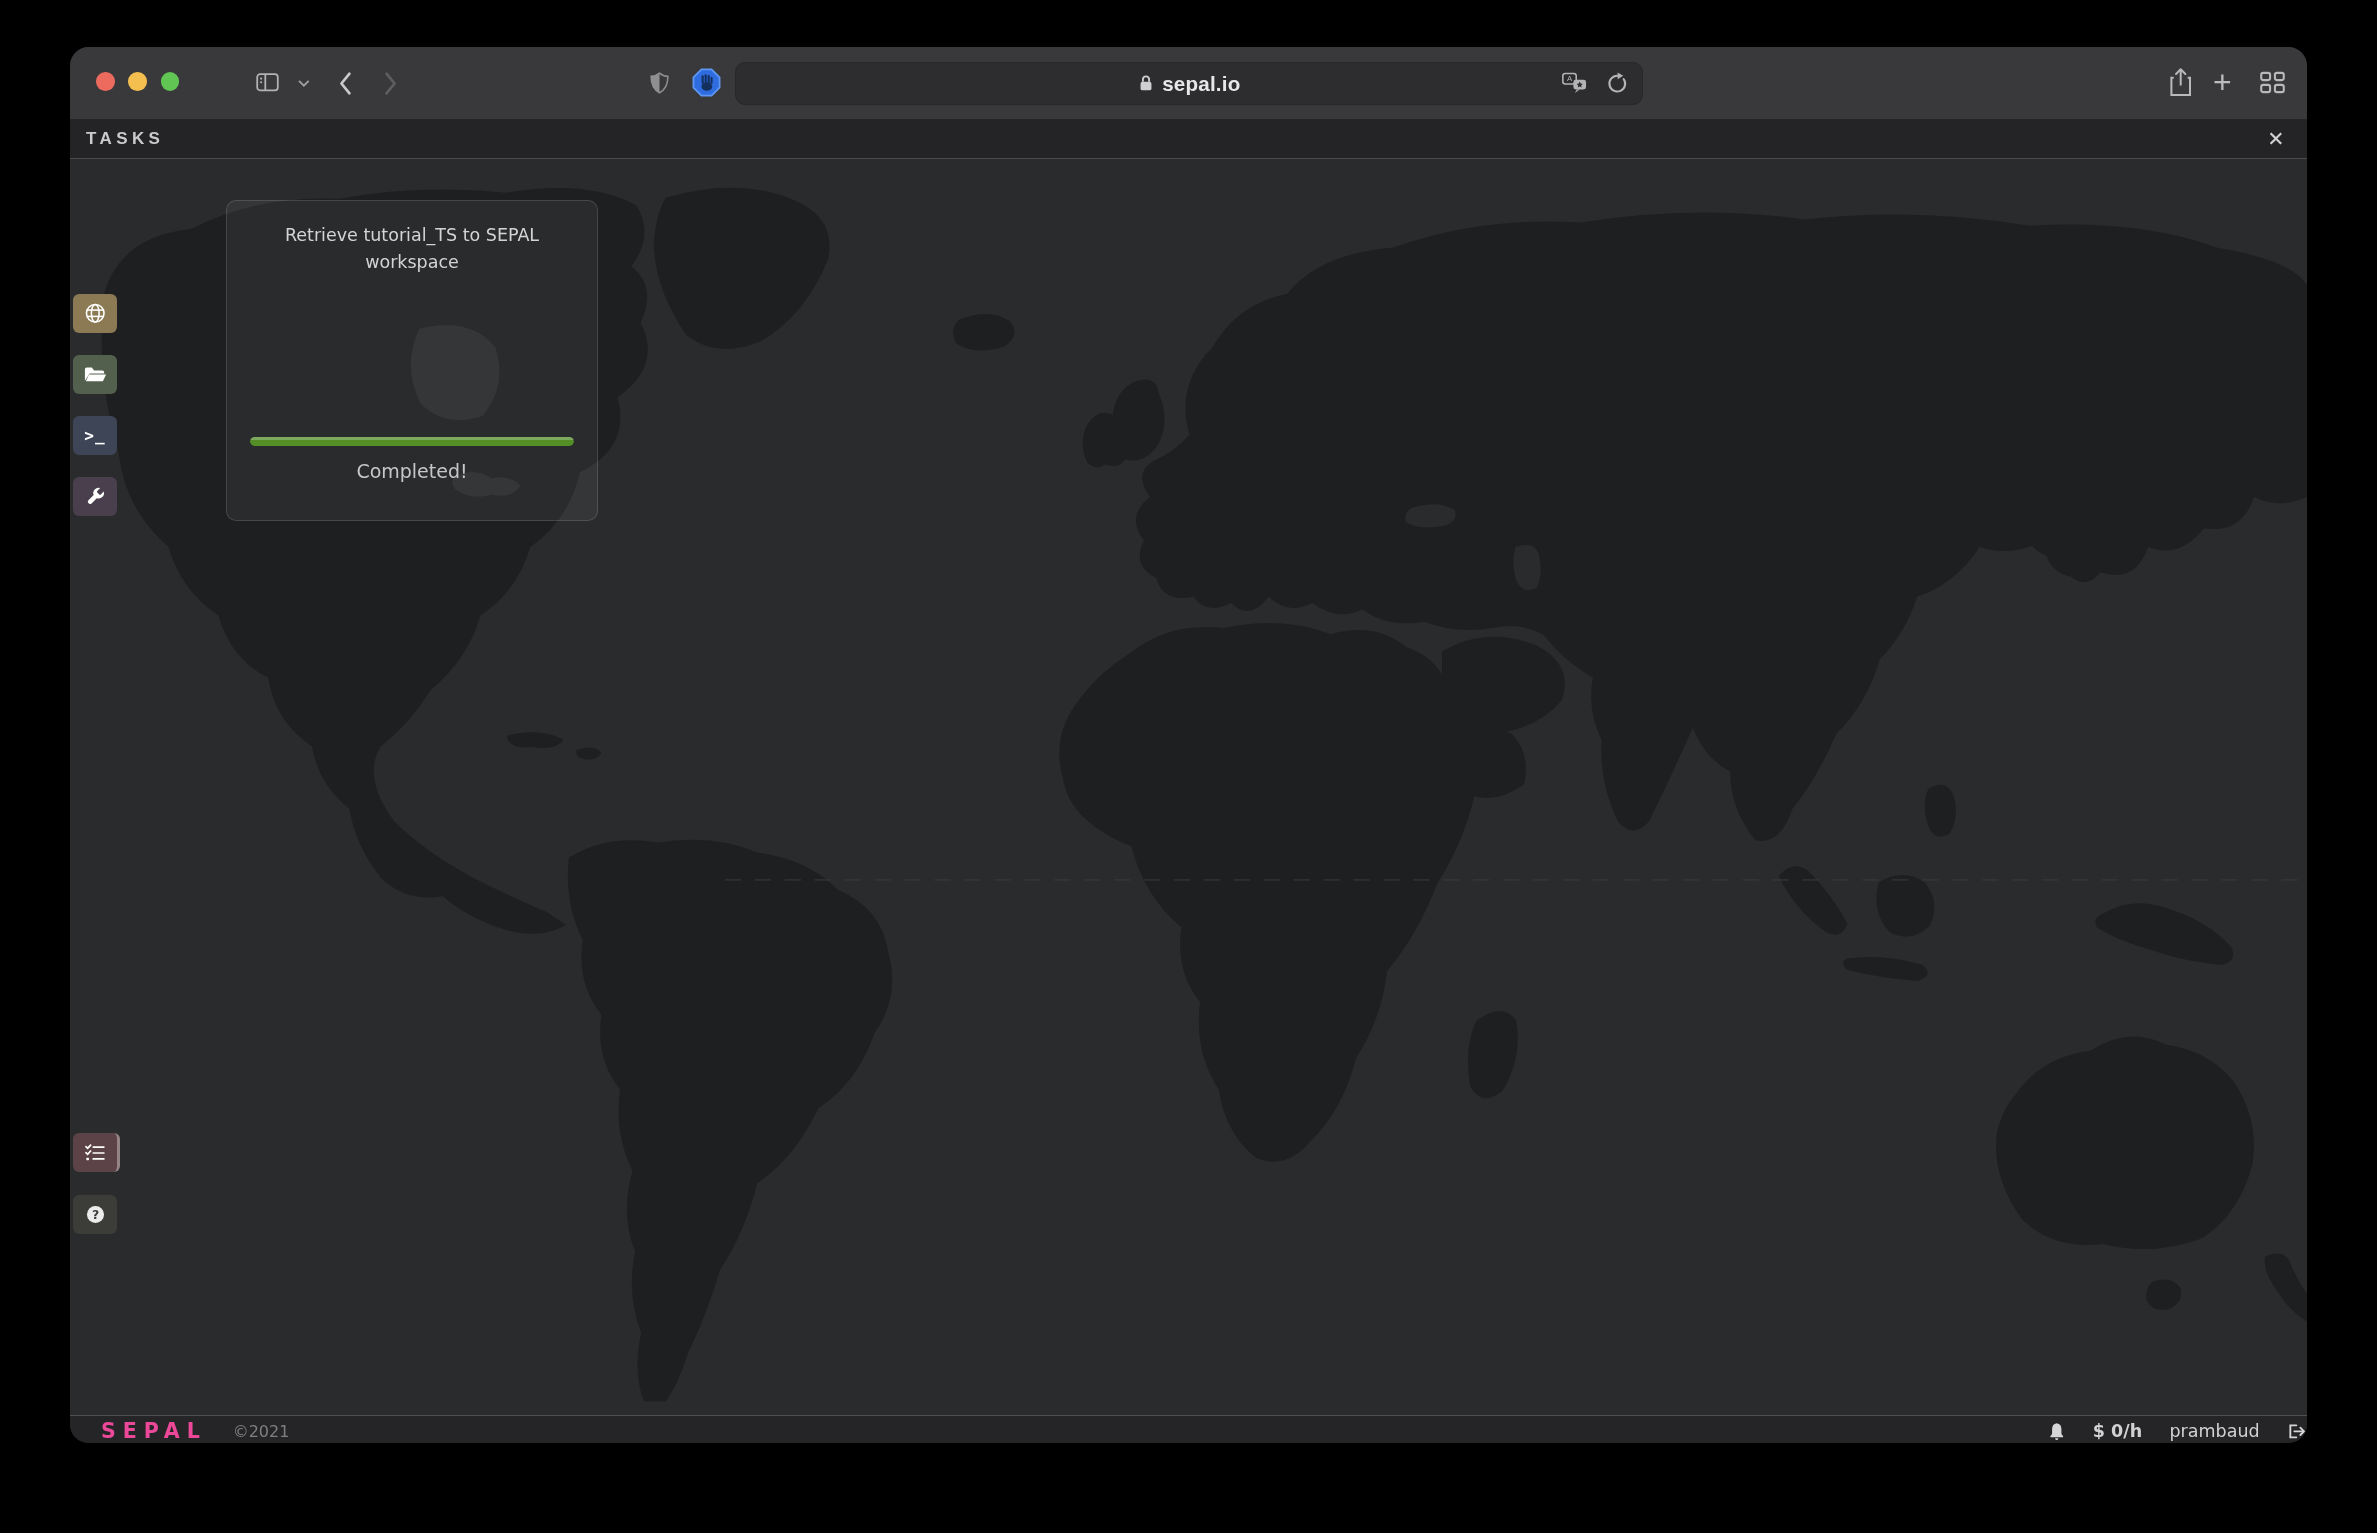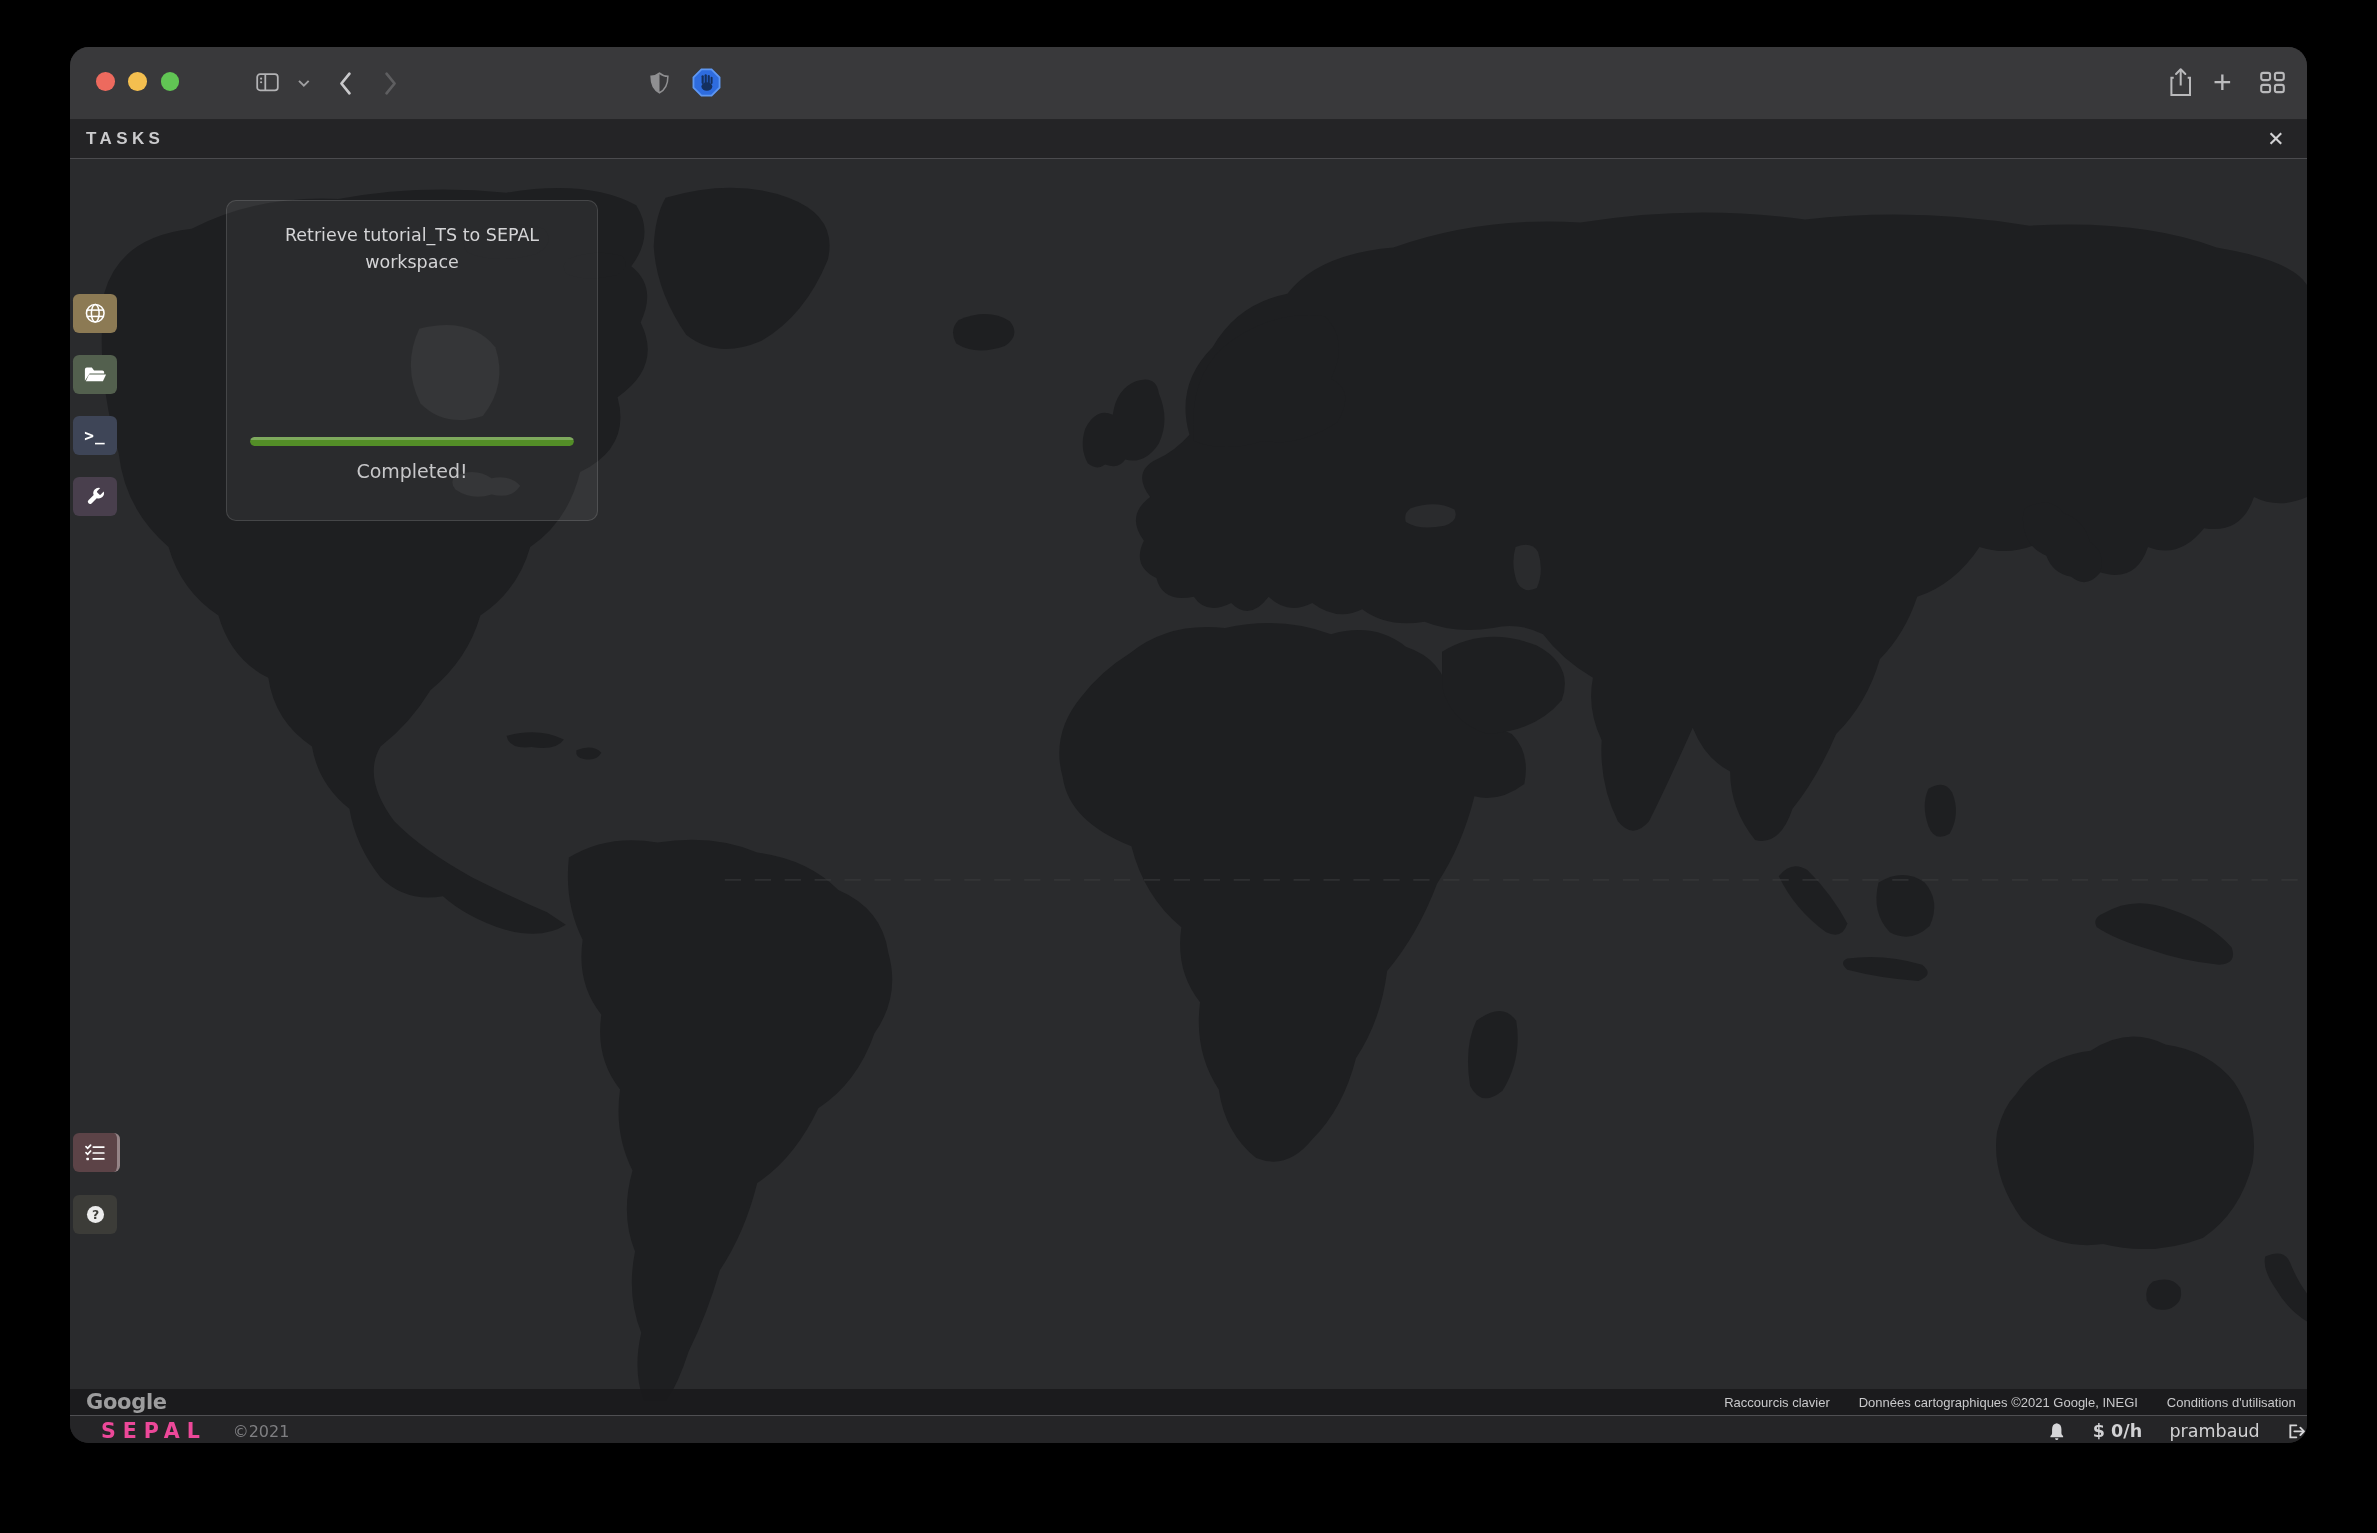--- a/index.html
+++ b/index.html
@@ -109,20 +109,44 @@
         <g fill="#14305f">
           <rect x="13.2" y="10" width="3" height="12" rx="1.5"></rect>
           <rect x="17.4" y="8.5" width="3" height="13" rx="1.5"></rect>
           <rect x="21.6" y="9.5" width="3" height="12" rx="1.5"></rect>
           <rect x="25.6" y="12" width="2.8" height="10" rx="1.4"></rect>
           <ellipse cx="20.5" cy="25.5" rx="7.5" ry="6"></ellipse>
         </g>
       </svg>
     </span>
 
+    <div class="addr">
+      <svg width="16" height="18.7" viewBox="0 0 20 24">
+        <rect x="3" y="10" width="14" height="11" rx="2.5" fill="#cfcfd1"></rect>
+        <path d="M6,10 v-3 a4,4 0 0 1 8,0 v3" fill="none" stroke="#cfcfd1" stroke-width="2.4"></path>
+      </svg>
+      <span class="addr-text">sepal.io</span>
+      <span class="addr-right">
+        <span>
+          <svg width="29" height="22.5" viewBox="0 0 40 32">
+            <rect x="2" y="2" width="19" height="15" rx="3.5" fill="none" stroke="#b4b4b6" stroke-width="2.2"></rect>
+            <text x="11.5" y="13.5" text-anchor="middle" font-size="11" fill="#b4b4b6" font-family="Liberation Sans,sans-serif">A</text>
+            <rect x="17" y="11" width="18" height="14" rx="3.5" fill="#b4b4b6"></rect>
+            <path d="M22,25 l-3,5 7,-5 z" fill="#b4b4b6"></path>
+            <path d="M26,13.5 l1.4,3 3,.4 -2.2,2.1 .5,3 -2.7,-1.5 -2.7,1.5 .5,-3 -2.2,-2.1 3,-.4 z" fill="#2d2d2f"></path>
+          </svg>
+        </span>
+        <span>
+          <svg width="22.5" height="25" viewBox="0 0 30 32">
+            <path d="M23.5,10 a10.5,10.5 0 1 1 -8.5,-4.3" fill="none" stroke="#b4b4b6" stroke-width="2.8" stroke-linecap="round"></path>
+            <path d="M15.5,1.2 l7.5,4.6 -7.5,4.6 z" fill="#b4b4b6"></path>
+          </svg>
+        </span>
+      </span>
+    </div>
 
     <button class="icon-btn" style="left:2097px;top:20px">
       <svg width="27.4" height="31" viewBox="0 0 34 40">
         <path d="M8,14 h-3 v22 h24 v-22 h-3" fill="none" stroke="#b9b9bb" stroke-width="2.6"></path>
         <line x1="17" y1="3" x2="17" y2="24" stroke="#b9b9bb" stroke-width="2.6"></line>
         <path d="M11,9 l6,-6 6,6" fill="none" stroke="#b9b9bb" stroke-width="2.6" stroke-linecap="round" stroke-linejoin="round"></path>
       </svg>
     </button>
     <button class="icon-btn plus-glyph" style="left:2143px;top:18.7px">+</button>
     <button class="icon-btn" style="left:2188px;top:21px">
@@ -234,28 +258,20 @@
         <rect x="3.5" y="22" width="4" height="4" rx="1" fill="#fff"></rect>
       </svg>
     </div>
     <div class="side-btn" style="top: 1036px; background-color: rgb(60, 60, 56);">
       <svg width="21" height="21" viewBox="0 0 32 32">
         <circle cx="16" cy="16" r="13" fill="#ececec"></circle>
         <text x="16" y="22.5" text-anchor="middle" font-size="19" font-weight="bold" fill="#3c3c38" font-family="DejaVu Sans,sans-serif">?</text>
       </svg>
     </div>
 
-    <div class="attrib">
-      <span class="google-logo">Google</span>
-      <span class="attrib-links">
-        <span>Raccourcis clavier</span>
-        <span>Données cartographiques ©2021 Google, INEGI</span>
-        <span>Conditions d'utilisation</span>
-      </span>
-    </div>
   </div>
 
   <div class="footer">
     <span class="brand">SEPAL</span>
     <span class="copyright">©2021</span>
     <span class="footer-right">
       <span>
         <svg width="17.5" height="18.7" viewBox="0 0 26 28">
           <path d="M13,2 q7,1 7,9 l0,6 q0,2.5 2.5,4 l0,2 h-19 v-2 q2.5,-1.5 2.5,-4 l0,-6 q0,-8 7,-9 z" fill="#d6d6d8"></path>
           <path d="M10.5,24.5 a2.5,2.5 0 0 0 5,0 z" fill="#d6d6d8"></path>

